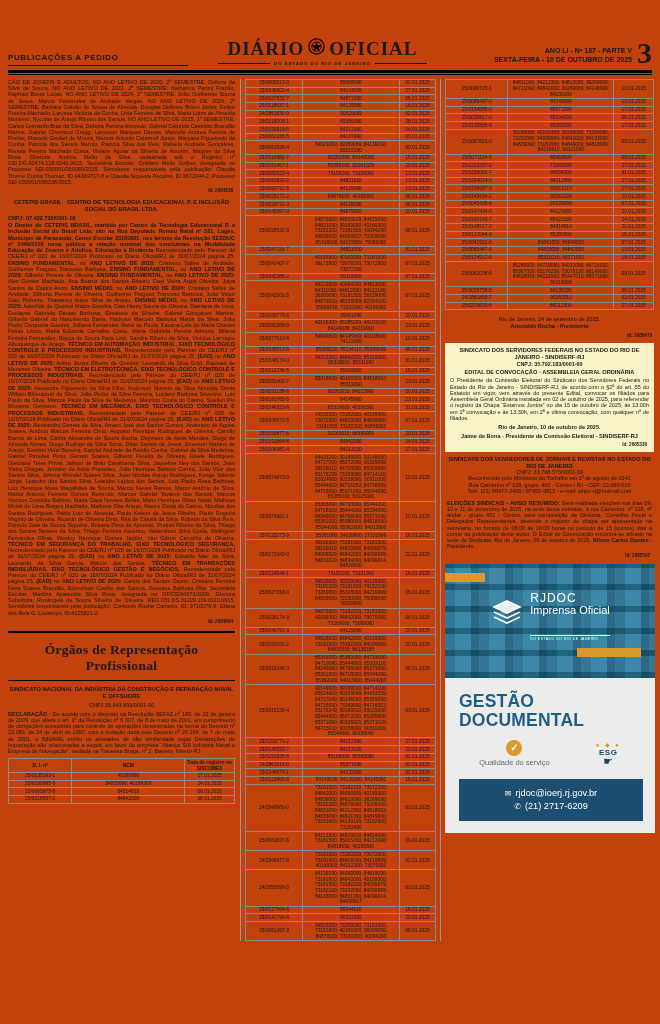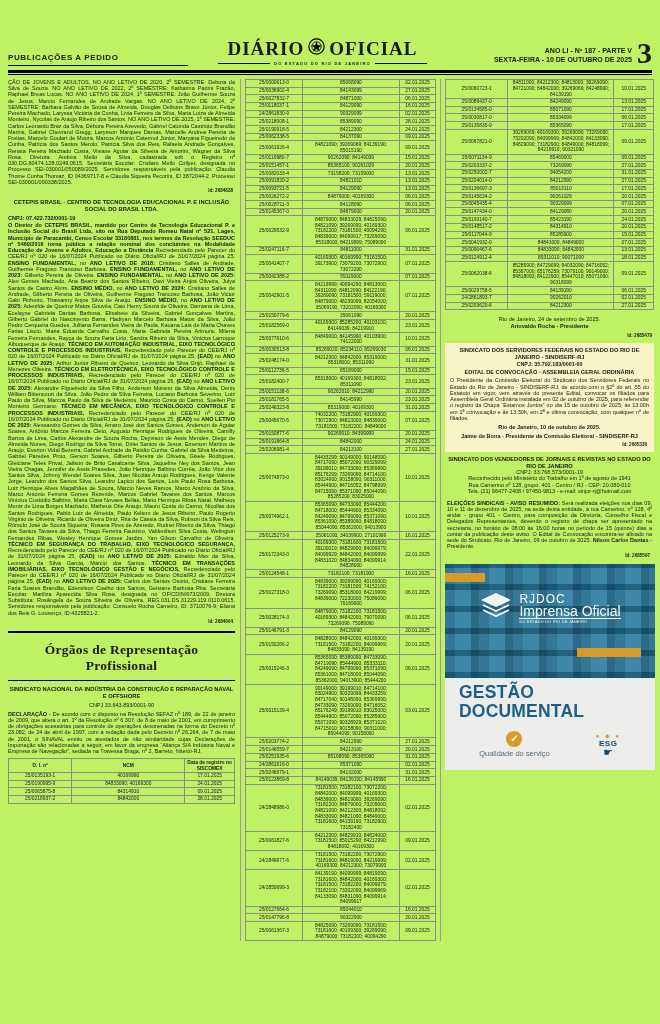--- a/index.html
+++ b/index.html
@@ -1,16 +1,16 @@
 <!DOCTYPE html>
 <html><head>
 <meta charset="utf-8">
 <style>
   html,body{margin:0;padding:0;background:#e8e8e8;}
-  .page{position:relative;width:660px;height:1024px;background:#bef264;margin:0 auto;
+  .page{position:relative;width:660px;height:1024px;background:#c2410c;margin:0 auto;
         font-family:"Liberation Sans", sans-serif;color:#1a1a1a;overflow:hidden;}
   
   .hdr{display:flex;align-items:flex-end;justify-content:space-between;
        padding:30px 8px 2px 8px;height:36px;}
   .h-left{width:190px;}
   .pub-label{font-size:8px;font-weight:bold;letter-spacing:.6px;border-bottom:1px solid #000;
              padding-bottom:3px;display:block;width:180px;}
   .h-center{text-align:center;flex:1;}
   .mast{display:flex;align-items:center;justify-content:center;gap:4px;
         font-family:"Liberation Serif", serif;font-weight:bold;font-size:19px;letter-spacing:1px;}
@@ -61,23 +61,23 @@
        repeating-linear-gradient(90deg,#256d8e 0 10px,#2e7fa3 10px 26px,#1d5f7e 26px 34px),
        #2e7fa3;}
   .ad-photo::after{content:"";position:absolute;inset:0;
      background:repeating-linear-gradient(0deg,rgba(10,45,60,.35) 0 6px,rgba(255,255,255,.07) 6px 22px);}
   .gold-bar1{position:absolute;left:0;top:9px;width:40px;height:9px;background:#d79a2b;z-index:2;}
   .gold-bar2{position:absolute;right:14px;top:84px;width:64px;height:9px;background:#d79a2b;z-index:2;}
   .ad-logo{position:absolute;z-index:3;left:0;right:0;top:28px;display:flex;
            align-items:center;justify-content:center;gap:6px;}
   .ad-logo-txt{color:#fff;text-align:left;}
   .ad-logo-name{font-size:12px;font-weight:normal;letter-spacing:1px;line-height:13px;}
-  .ad-logo-sub{font-size:14px;line-height:11px;border-bottom:0.7px solid #fff;padding-bottom:1px;}
+  .ad-logo-sub{font-size:11px;line-height:11px;border-bottom:0.7px solid #fff;padding-bottom:19px;}
   .ad-logo-state{font-size:3.6px;letter-spacing:.4px;margin-top:1px;}
-  .ad-body{background:#ececea;padding:5px 14px 12px;}
+  .ad-body{background:#ececea;padding:14px 14px 12px;}
   .ad-headline{color:#1d5e86;font-size:17.5px;line-height:19px;font-weight:bold;letter-spacing:.2px;}
   .ad-bullets{margin:10px 0 0;padding:0;list-style:none;}
   .ad-bullets li{position:relative;color:#16476b;font-size:10.5px;line-height:12.5px;
      font-weight:bold;padding-left:12px;margin-bottom:6px;}
   .ad-bullets li::before{content:"";position:absolute;left:0;top:3px;width:4px;height:4px;background:#16476b;}
   .ad-badges{display:flex;align-items:center;justify-content:center;gap:26px;margin-top:10px;}
   .badge-q{text-align:center;color:#5a6b78;font-size:7.5px;line-height:8.5px;}
   .badge-q .circ{width:16px;height:16px;border-radius:50%;background:#d79a2b;color:#fff;
      font-size:10px;line-height:16px;margin:0 auto 3px;text-align:center;font-weight:bold;}
   .badge-esg{text-align:center;color:#16476b;margin-left:20px;}
@@ -684,17 +684,25 @@
             <div class="badge-q">
               <div class="circ">✓</div>
               <div>Qualidade do serviço</div>
             </div>
             <div class="badge-esg">
               <div class="dots">● ◆ ●</div>
               <div class="esg-top">ESG</div>
               <div class="hand">☛</div>
             </div>
           </div>
+          <div class="ad-contact">
+            <div class="line">
+              <span class="ic">✉</span><span>rjdoc@ioerj.rj.gov.br</span>
+            </div>
+            <div class="line">
+              <span class="ic">✆</span><span>(21) 2717-6209</span>
+            </div>
+          </div>
         </div>
       </div>
     </section>
   </main>
 </div>
 
 </body></html>

